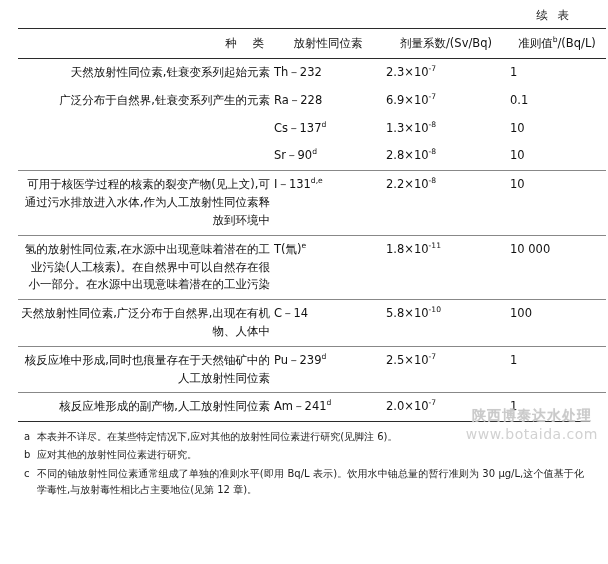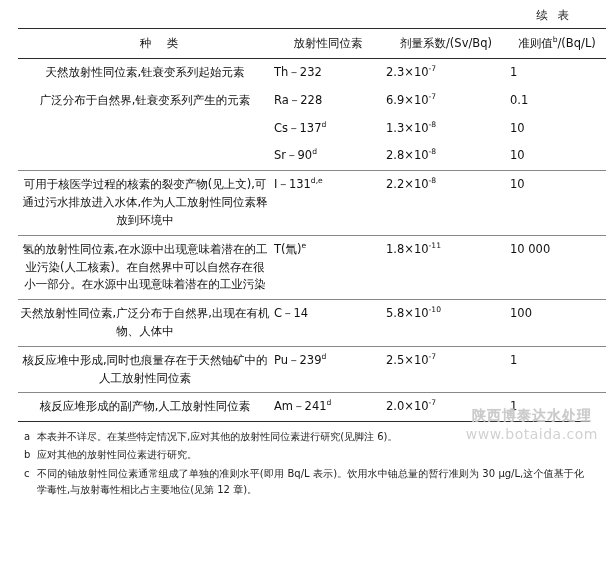--- a/index.html
+++ b/index.html
@@ -47,34 +47,34 @@
     vertical-align: middle;
     color: #111;
   }
   th.c-kind { width: 250px; text-align: left; padding-left: 0; }
   th.c-iso  { width: 108px; }
   th.c-dose { width: 120px; }
   th.c-crit { width: 94px; }
 
   .kind-head-inner {
     display: block;
-    text-align: center;
+    text-align: right;
     letter-spacing: 6px;
     padding-left: 34px;
   }
 
   table.main tbody td {
     font-size: 11.5px;
     vertical-align: top;
     padding: 5px 2px 5px 2px;
     line-height: 1.55;
     color: #111;
   }
   td.kind {
-    text-align: center;
+    text-align: right;
     padding-right: 8px;
   }
   td.iso, td.dose, td.crit {
     text-align: left;
     white-space: nowrap;
   }
   td.iso, td.dose, td.crit { vertical-align: top; }
 
   tr.grp-start td {
     border-top: 0.9px solid #888;

